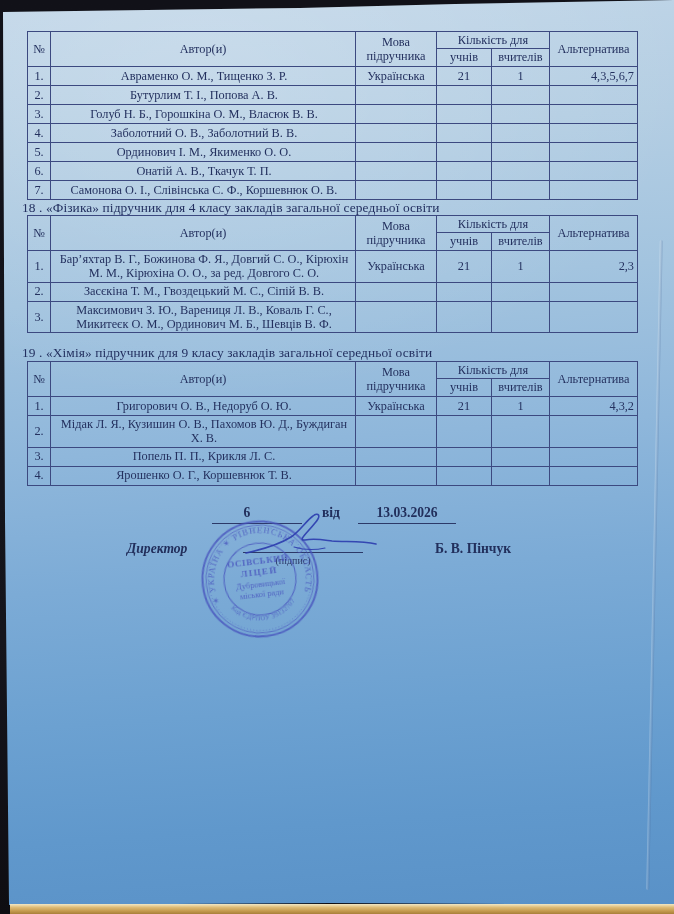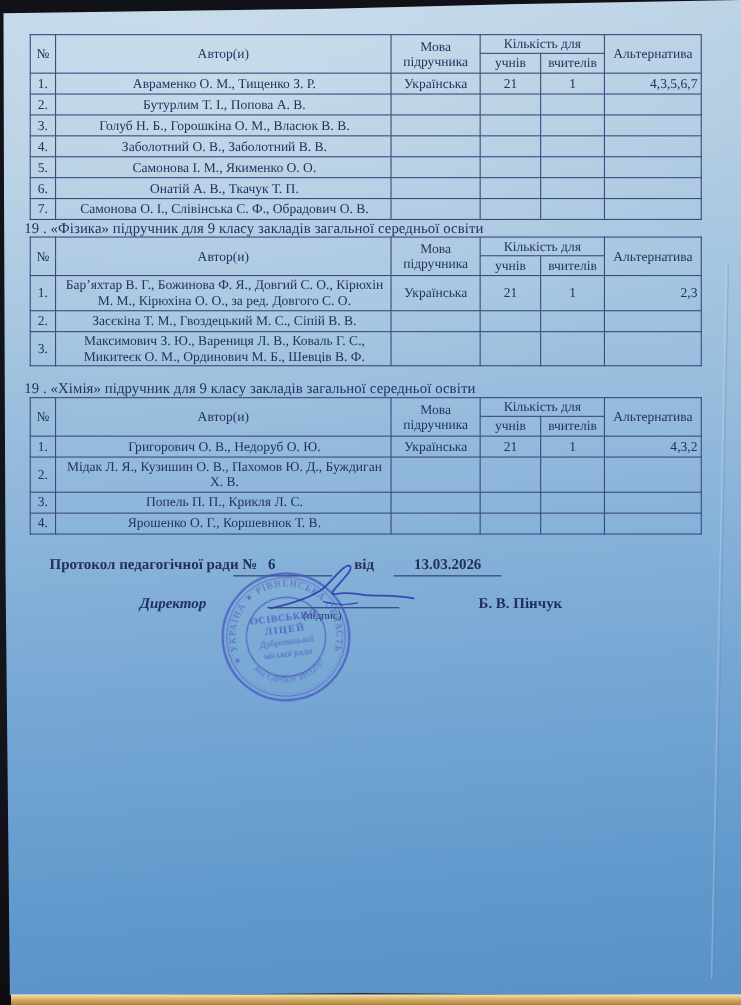--- a/index.html
+++ b/index.html
@@ -112,46 +112,46 @@
       <tr>
           <td class="c-no">4.</td>
           <td class="c-authors">Заболотний О. В., Заболотний В. В.</td>
           <td class="c-lang"></td>
           <td class="c-stud"></td>
           <td class="c-teach"></td>
           <td class="c-alt"></td>
         </tr>
       <tr>
           <td class="c-no">5.</td>
-          <td class="c-authors">Самонова І. М., Якименко О. О.</td>
+          <td class="c-authors">Ординович І. М., Якименко О. О.</td>
           <td class="c-lang"></td>
           <td class="c-stud"></td>
           <td class="c-teach"></td>
           <td class="c-alt"></td>
         </tr>
       <tr>
           <td class="c-no">6.</td>
           <td class="c-authors">Онатій А. В., Ткачук Т. П.</td>
           <td class="c-lang"></td>
           <td class="c-stud"></td>
           <td class="c-teach"></td>
           <td class="c-alt"></td>
         </tr>
       <tr>
           <td class="c-no">7.</td>
-          <td class="c-authors">Самонова О. І., Слівінська С. Ф., Обрадович О. В.</td>
+          <td class="c-authors">Самонова О. І., Слівінська С. Ф., Коршевнюк О. В.</td>
           <td class="c-lang"></td>
           <td class="c-stud"></td>
           <td class="c-teach"></td>
           <td class="c-alt"></td>
         </tr>
     </tbody>
   </table>
 
-  <div class="section-heading" style="top:200px;">19 . «Фізика» підручник для 9 класу закладів загальної середньої освіти</div>
+  <div class="section-heading" style="top:200px;">18 . «Фізика» підручник для 4 класу закладів загальної середньої освіти</div>
   <table class="doc-table" style="top:215px;">
     <colgroup>
         <col style="width:23px">
         <col style="width:305px">
         <col style="width:81px">
         <col style="width:55px">
         <col style="width:58px">
         <col style="width:88px">
       </colgroup>
     <thead>
@@ -247,21 +247,20 @@
           <td class="c-no">4.</td>
           <td class="c-authors">Ярошенко О. Г., Коршевнюк Т. В.</td>
           <td class="c-lang"></td>
           <td class="c-stud"></td>
           <td class="c-teach"></td>
           <td class="c-alt"></td>
         </tr>
     </tbody>
   </table>
 
-  <div class="footer-text" style="left:45px;top:505px;">Протокол педагогічної ради №</div>
   <div class="blank-line" style="left:212px;top:506px;width:90px;height:17px;"></div>
   <div class="blank-value" style="left:212px;top:505px;width:70px;">6</div>
   <div class="footer-text" style="left:322px;top:505px;">від</div>
   <div class="blank-line" style="left:358px;top:506px;width:98px;height:17px;"></div>
   <div class="blank-value" style="left:358px;top:505px;width:98px;">13.03.2026</div>
 
   <div class="footer-text" style="left:127px;top:541px;font-style:italic;">Директор</div>
   <div class="blank-line" style="left:243px;top:535px;width:120px;height:17px;"></div>
   <div class="podpis-caption" style="left:257px;top:555px;width:72px;">(підпис)</div>
   <div class="footer-text" style="left:435px;top:541px;">Б. В. Пінчук</div>

